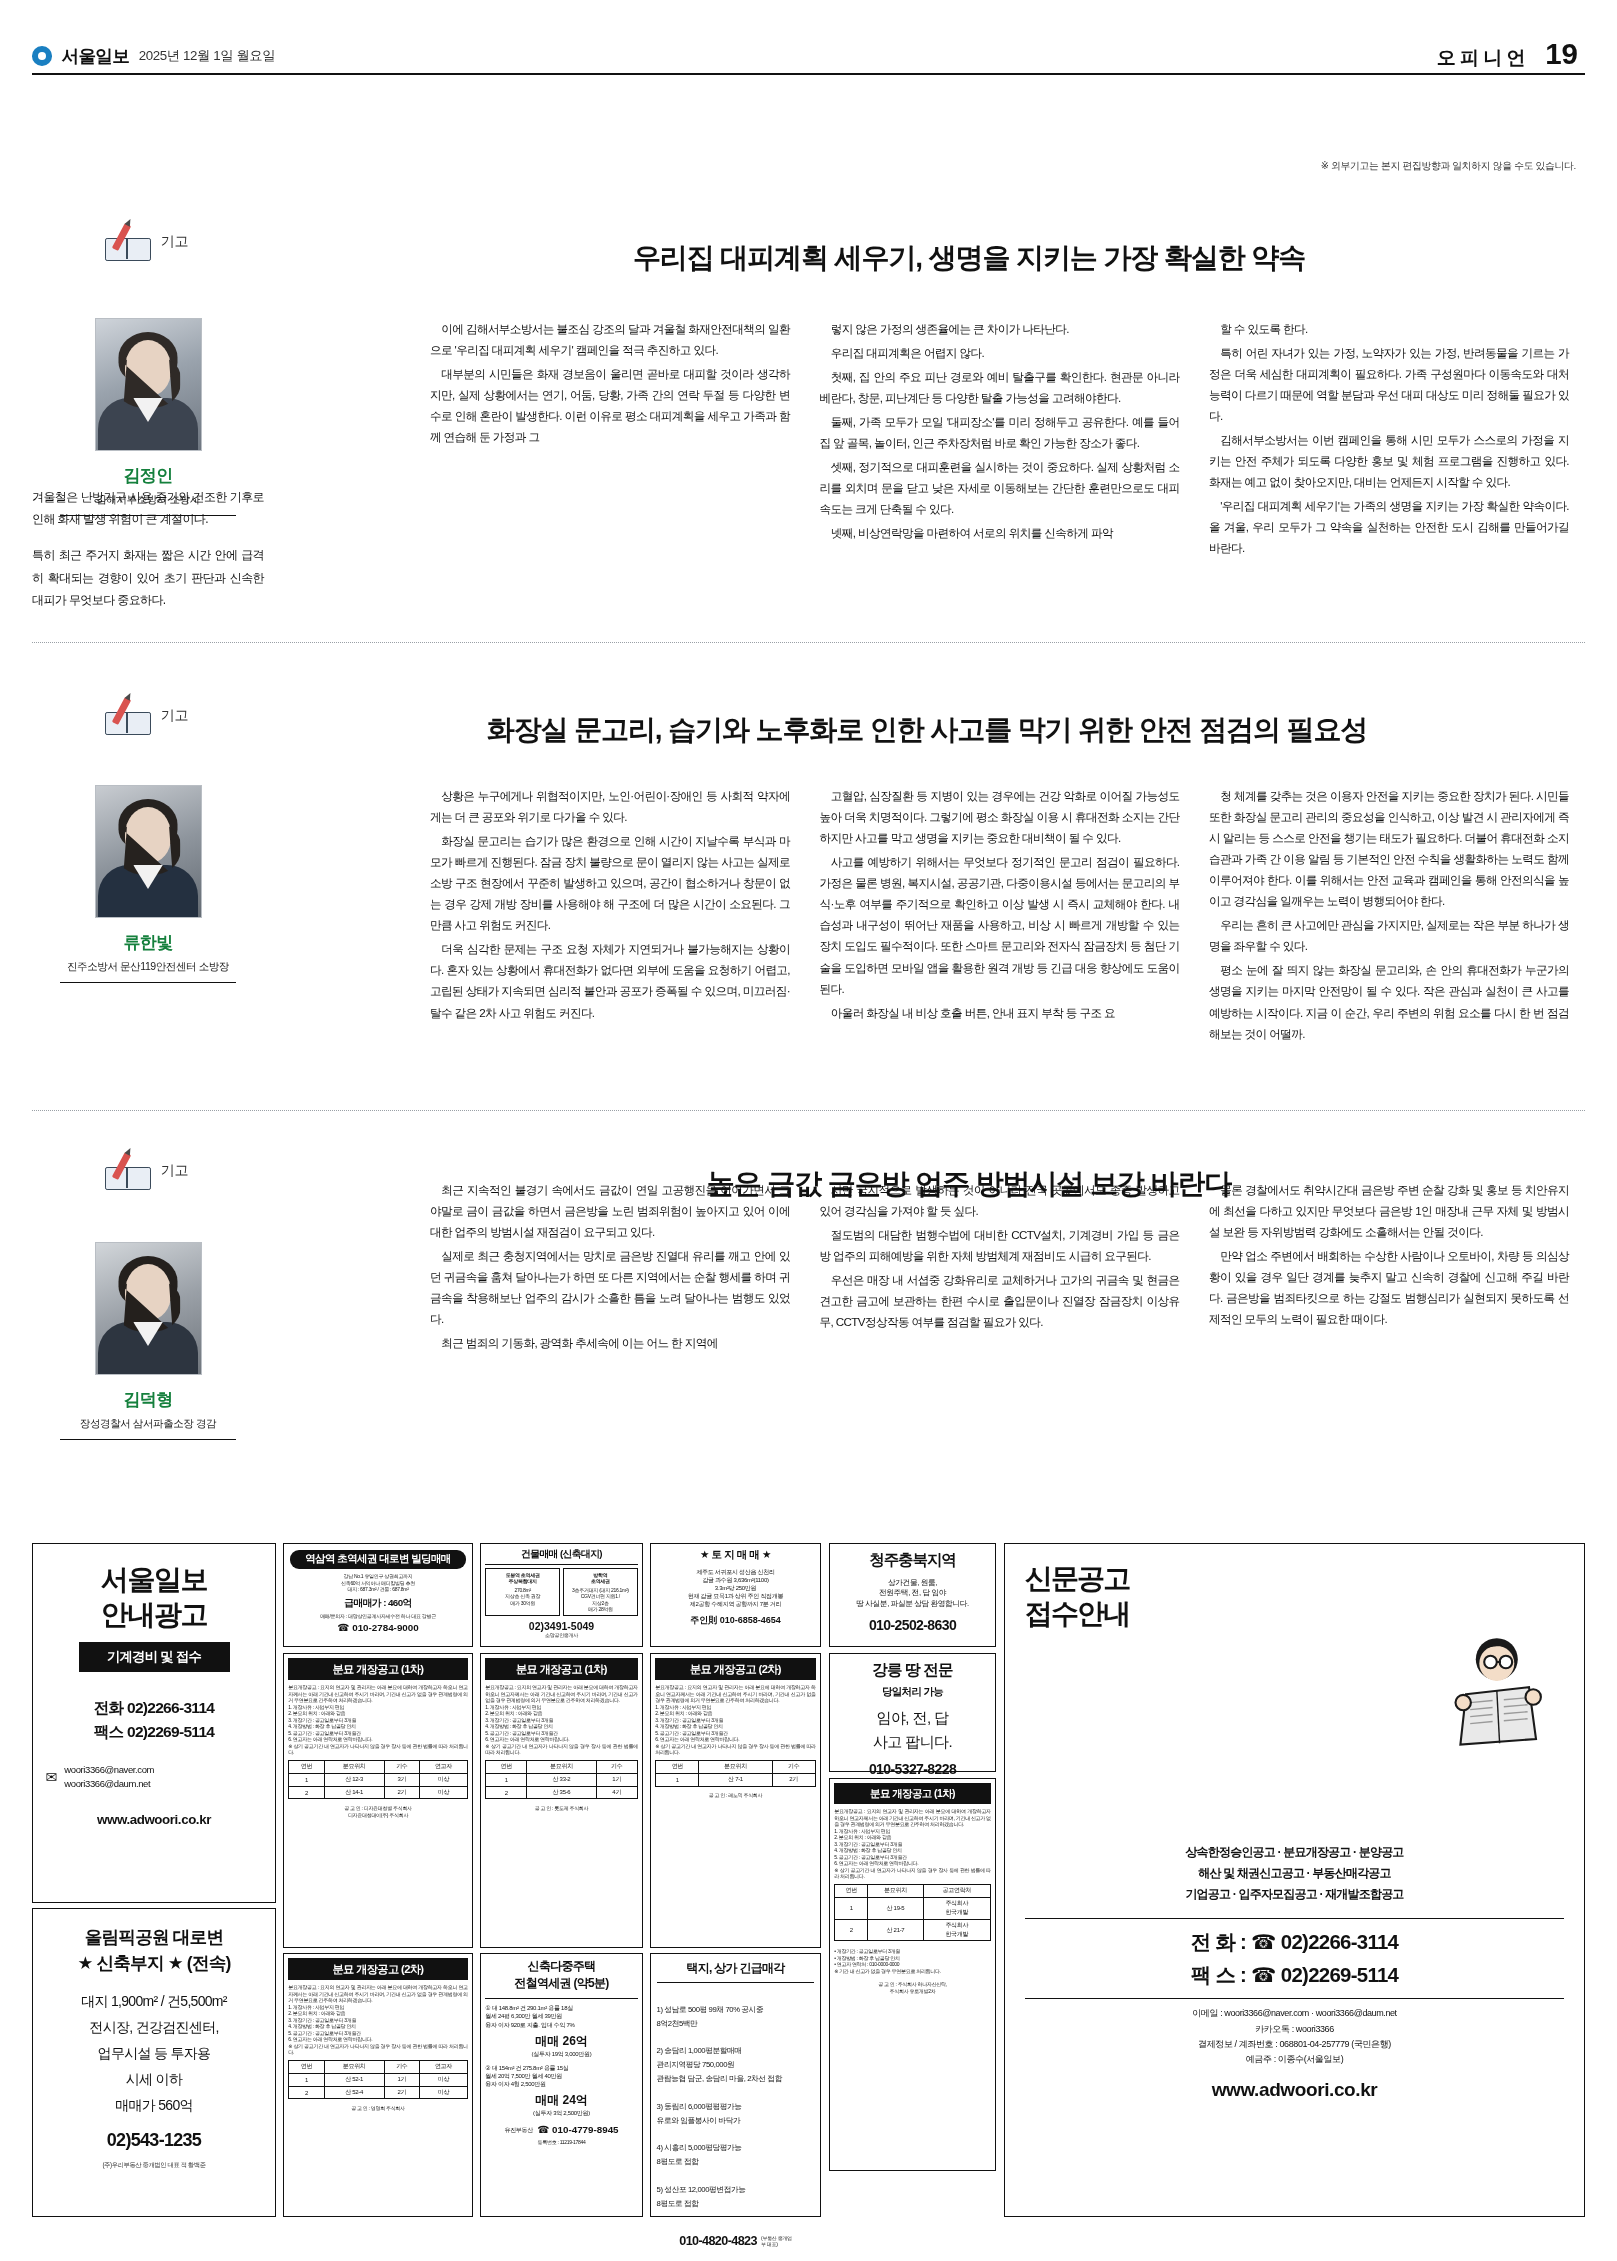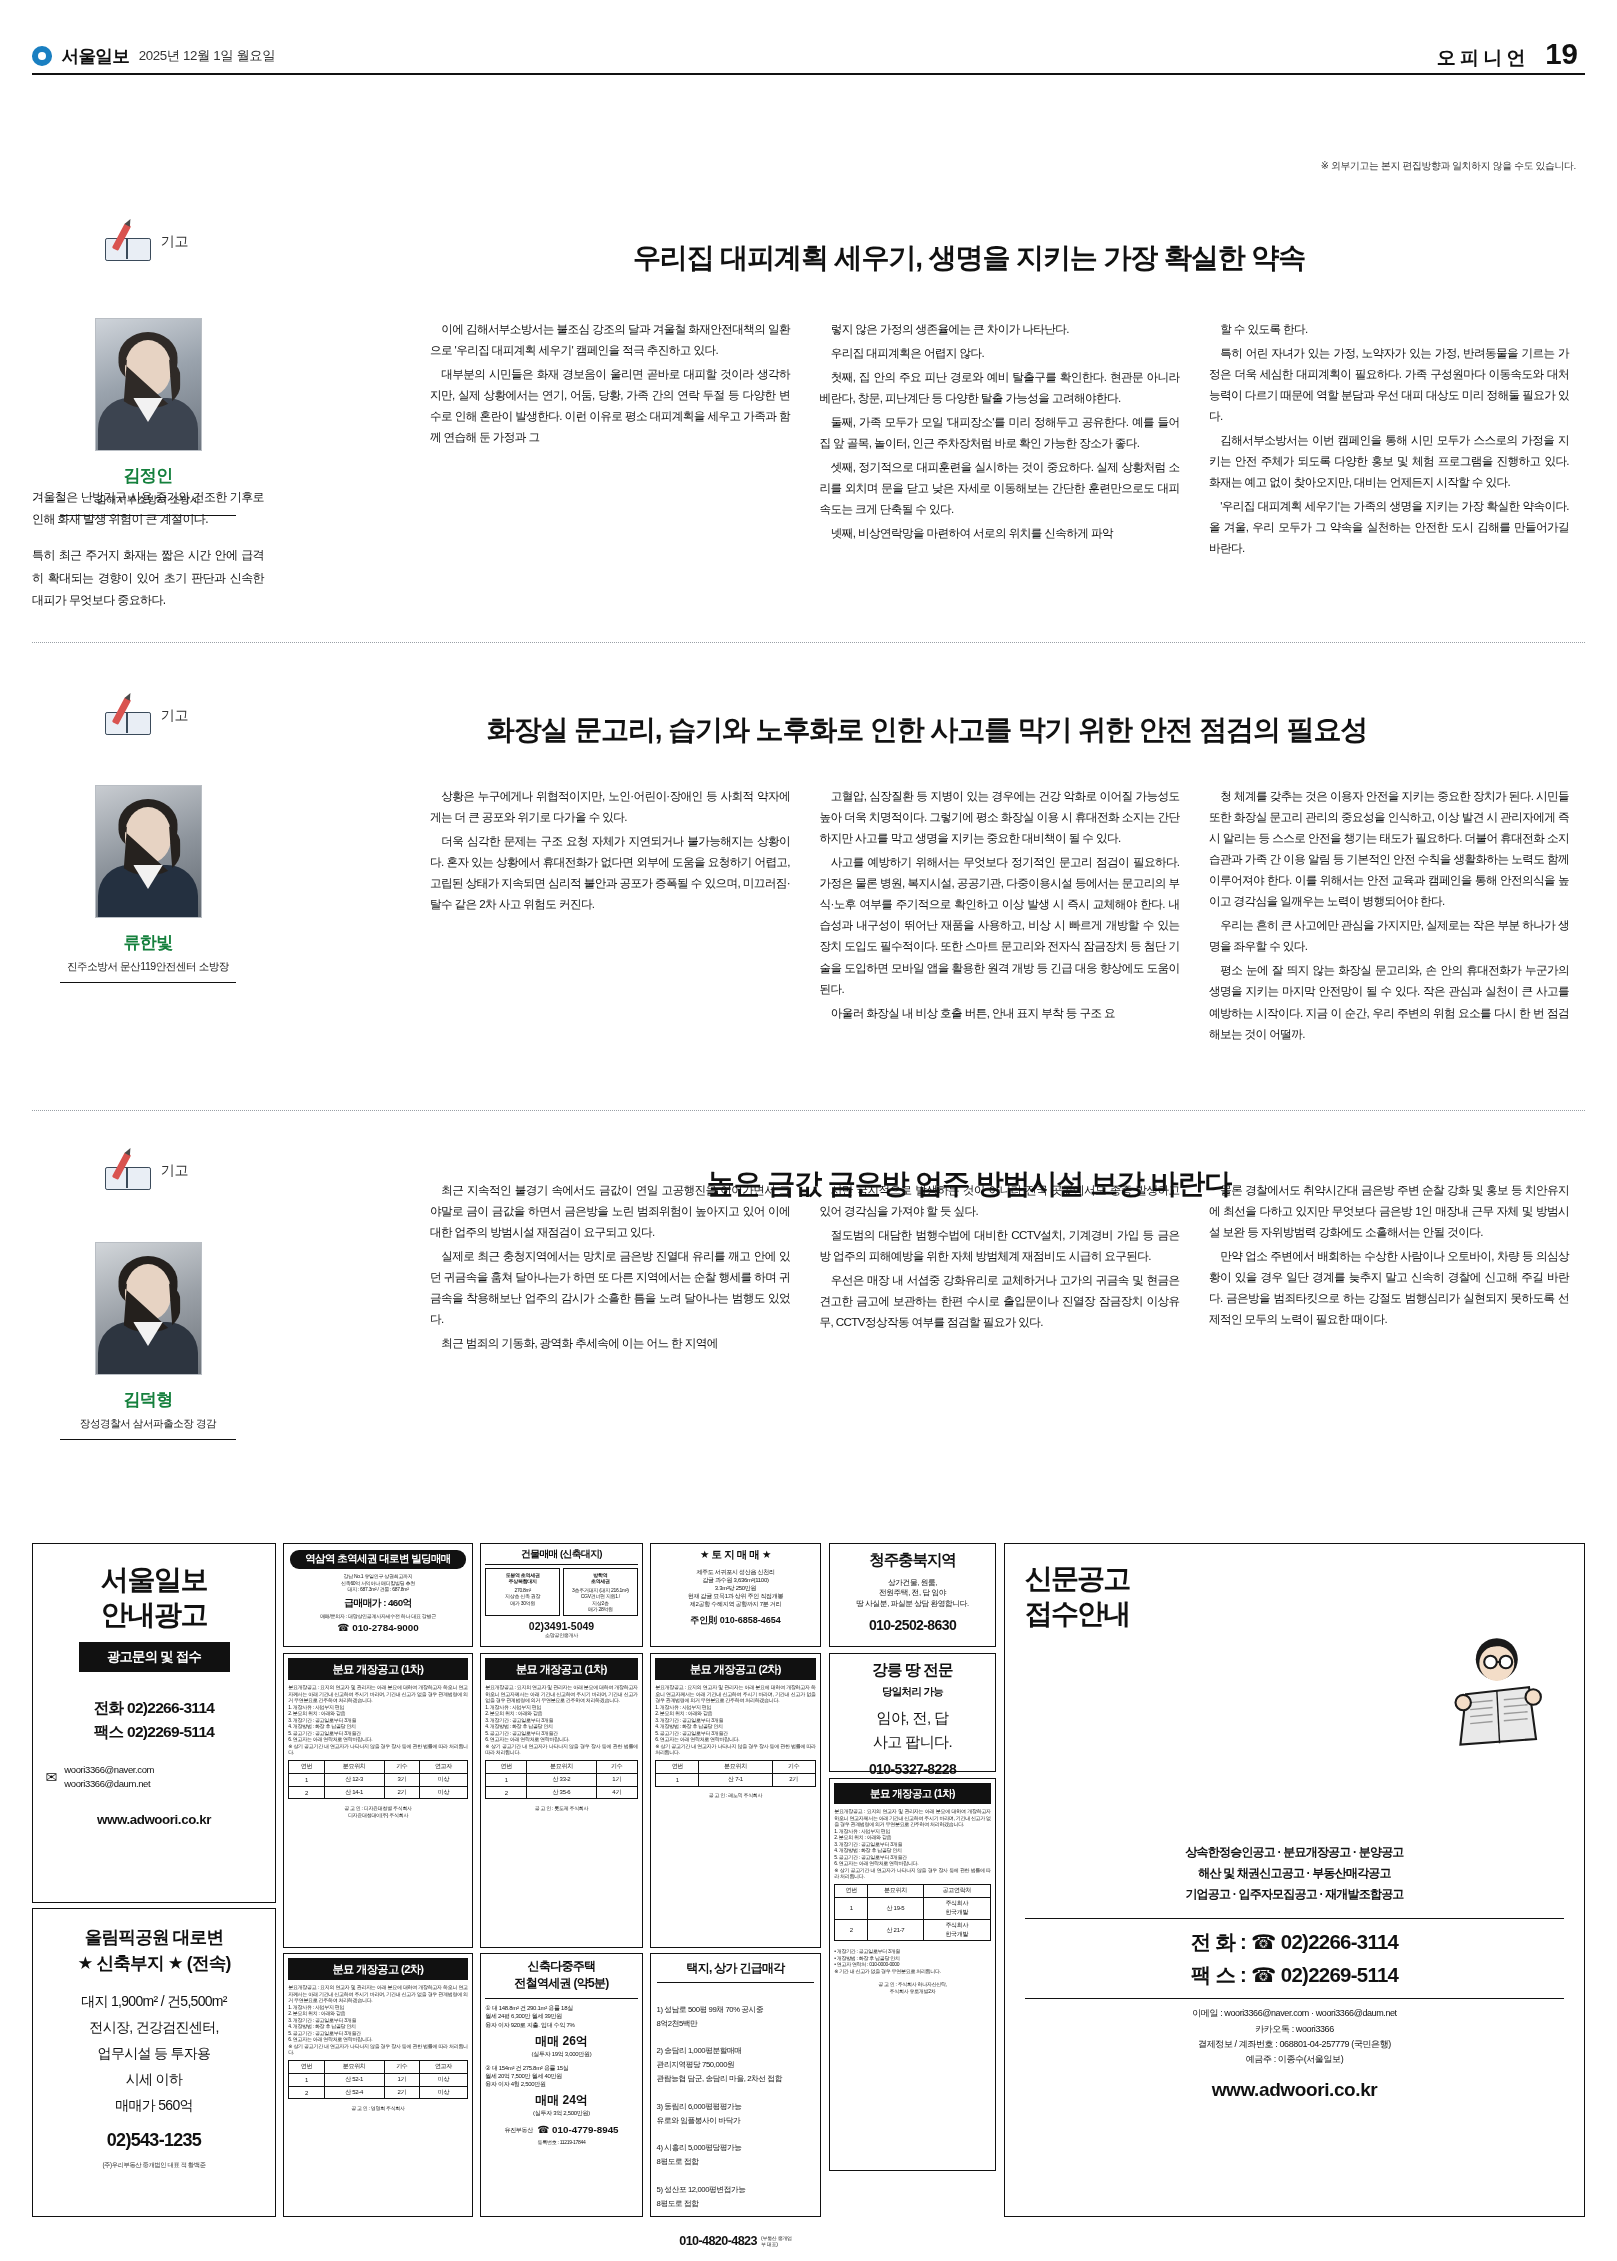--- a/index.html
+++ b/index.html
@@ -157,20 +157,21 @@
         <span class="collar"></span>
     </div>
     <div class="by-name">류한빛</div>
     <div class="by-role">진주소방서 문산119안전센터 소방장</div>
     <div class="by-rule"></div>
   </div>
 
   <div class="cols" style="left:430px;top:785px;width:1156px;">
     <div class="col" style="width:360px;">
       <p>상황은 누구에게나 위협적이지만, 노인·어린이·장애인 등 사회적 약자에게는 더 큰 공포와 위기로 다가올 수 있다.</p>
+      <p>화장실 문고리는 습기가 많은 환경으로 인해 시간이 지날수록 부식과 마모가 빠르게 진행된다. 잠금 장치 불량으로 문이 열리지 않는 사고는 실제로 소방 구조 현장에서 꾸준히 발생하고 있으며, 공간이 협소하거나 창문이 없는 경우 강제 개방 장비를 사용해야 해 구조에 더 많은 시간이 소요된다. 그만큼 사고 위험도 커진다.</p>
       <p>더욱 심각한 문제는 구조 요청 자체가 지연되거나 불가능해지는 상황이다. 혼자 있는 상황에서 휴대전화가 없다면 외부에 도움을 요청하기 어렵고, 고립된 상태가 지속되면 심리적 불안과 공포가 증폭될 수 있으며, 미끄러짐·탈수 같은 2차 사고 위험도 커진다.</p>
     </div>
     <div class="col" style="width:360px;">
       <p>고혈압, 심장질환 등 지병이 있는 경우에는 건강 악화로 이어질 가능성도 높아 더욱 치명적이다. 그렇기에 평소 화장실 이용 시 휴대전화 소지는 간단하지만 사고를 막고 생명을 지키는 중요한 대비책이 될 수 있다.</p>
       <p>사고를 예방하기 위해서는 무엇보다 정기적인 문고리 점검이 필요하다. 가정은 물론 병원, 복지시설, 공공기관, 다중이용시설 등에서는 문고리의 부식·노후 여부를 주기적으로 확인하고 이상 발생 시 즉시 교체해야 한다. 내습성과 내구성이 뛰어난 재품을 사용하고, 비상 시 빠르게 개방할 수 있는 장치 도입도 필수적이다. 또한 스마트 문고리와 전자식 잠금장치 등 첨단 기술을 도입하면 모바일 앱을 활용한 원격 개방 등 긴급 대응 향상에도 도움이 된다.</p>
       <p>아울러 화장실 내 비상 호출 버튼, 안내 표지 부착 등 구조 요</p>
     </div>
     <div class="col" style="width:360px;">
       <p>청 체계를 갖추는 것은 이용자 안전을 지키는 중요한 장치가 된다. 시민들 또한 화장실 문고리 관리의 중요성을 인식하고, 이상 발견 시 관리자에게 즉시 알리는 등 스스로 안전을 챙기는 태도가 필요하다. 더불어 휴대전화 소지 습관과 가족 간 이용 알림 등 기본적인 안전 수칙을 생활화하는 노력도 함께 이루어져야 한다. 이를 위해서는 안전 교육과 캠페인을 통해 안전의식을 높이고 경각심을 일깨우는 노력이 병행되어야 한다.</p>
       <p>우리는 흔히 큰 사고에만 관심을 가지지만, 실제로는 작은 부분 하나가 생명을 좌우할 수 있다.</p>
@@ -217,21 +218,21 @@
       <p>물론 경찰에서도 취약시간대 금은방 주변 순찰 강화 및 홍보 등 치안유지에 최선을 다하고 있지만 무엇보다 금은방 1인 매장내 근무 자체 및 방범시설 보완 등 자위방범력 강화에도 소홀해서는 안될 것이다.</p>
       <p>만약 업소 주변에서 배회하는 수상한 사람이나 오토바이, 차량 등 의심상황이 있을 경우 일단 경계를 늦추지 말고 신속히 경찰에 신고해 주길 바란다. 금은방을 범죄타킷으로 하는 강절도 범행심리가 실현되지 못하도록 선제적인 모두의 노력이 필요한 때이다.</p>
     </div>
   </div>
 
   <div class="ads">
 
     <div class="adbox" style="left:0;top:0;width:244px;height:360px;padding:18px 12.6px;">
       <div class="si-title">서울일보</div>
       <div class="si-title">안내광고</div>
-      <div class="si-sub">광고문의 및 접수</div>
+      <div class="si-sub">기계경비 및 접수</div>
       <div class="si-tel" style="margin-top:24px;">전화 02)2266-3114</div>
       <div class="si-tel">팩스 02)2269-5114</div>
       <div style="margin-top:19.7px;display:flex;align-items:center;gap:7px;">
         <span style="font-size:14px;">✉</span>
         <span class="si-mail">
           <span>woori3366@naver.com</span><br>
           <span>woori3366@daum.net</span>
         </span>
       </div>
       <div class="si-url" style="margin-top:21px;">www.adwoori.co.kr</div>

